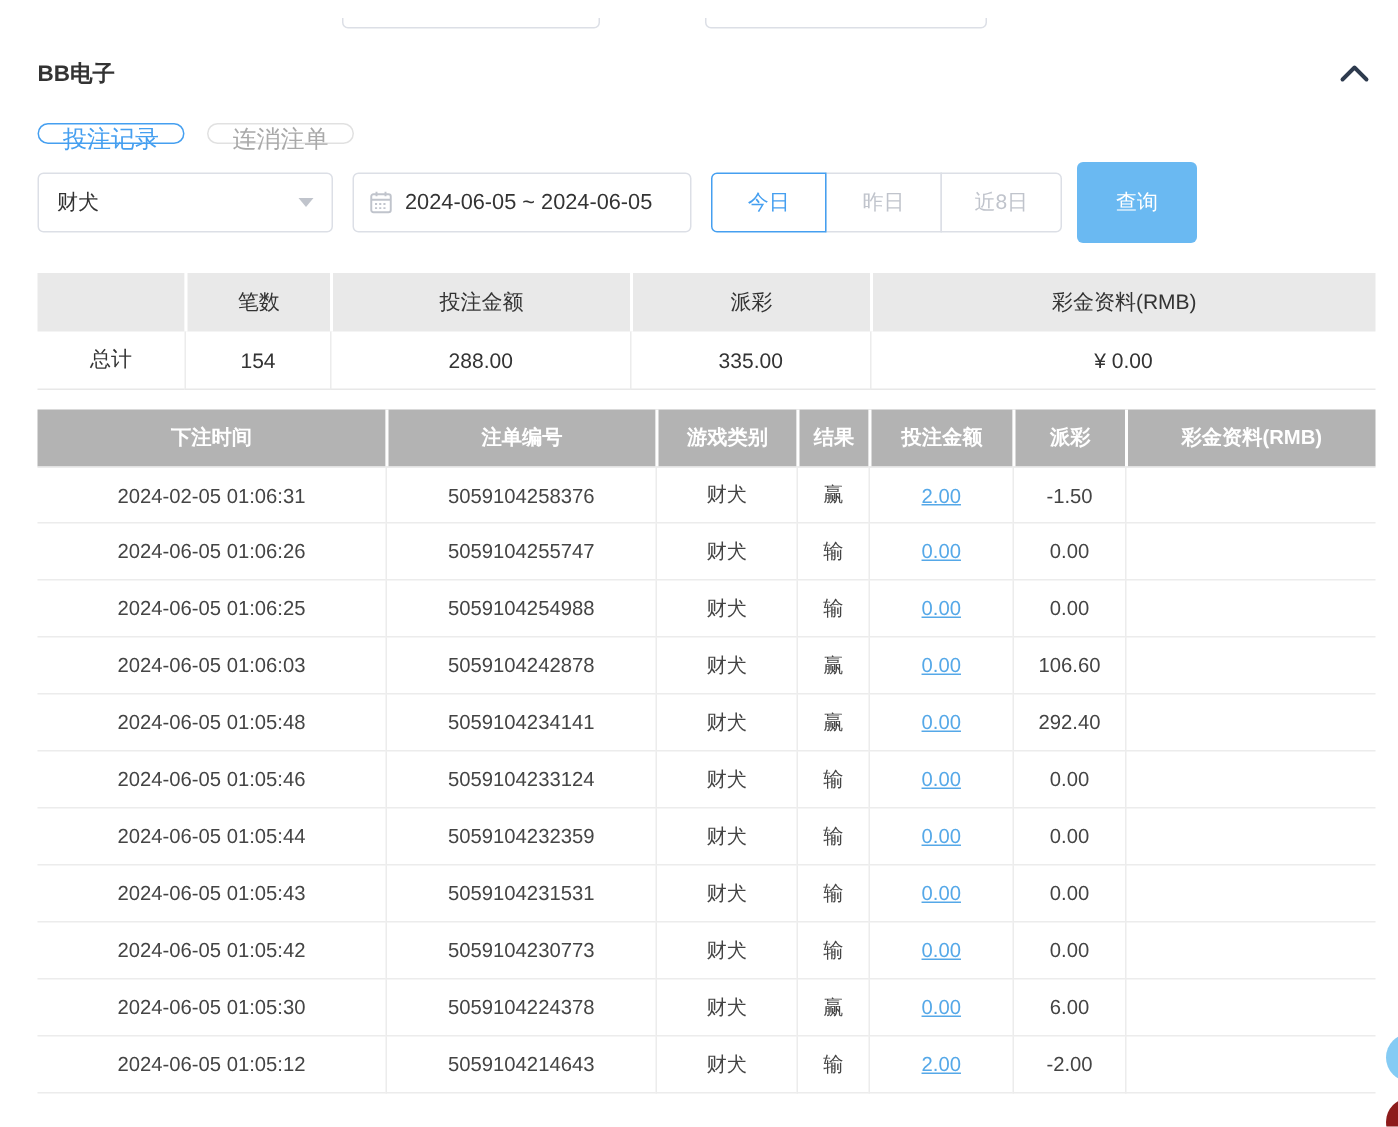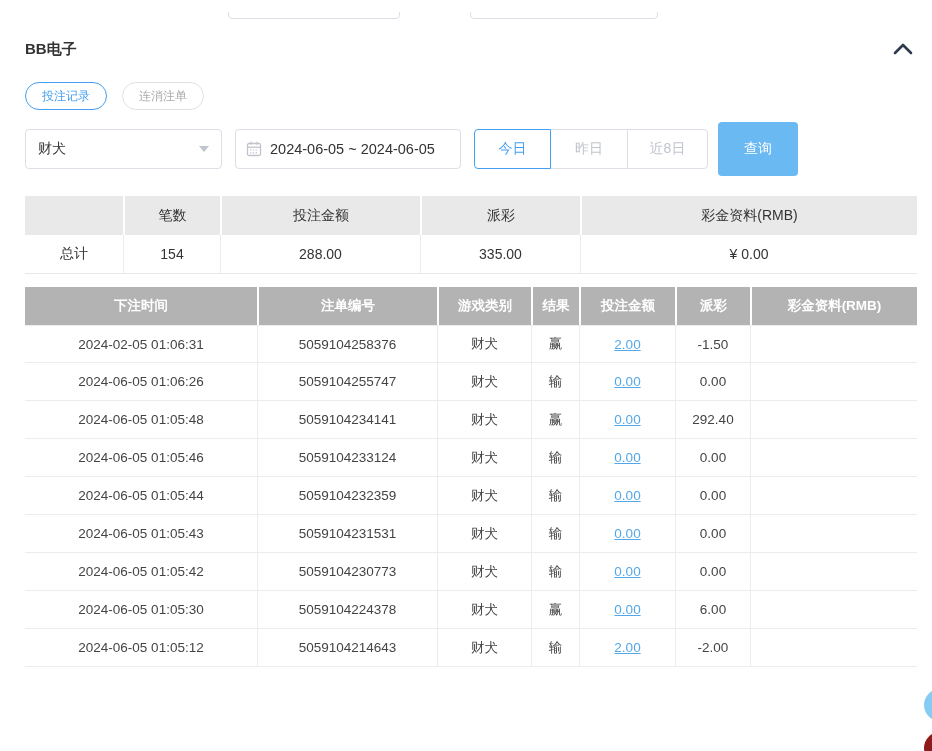--- a/index.html
+++ b/index.html
@@ -16,22 +16,22 @@
     border: 1px solid #dcdfe6; border-radius: 4px; }
   .cropped-input.one { left: 228px; width: 172px; }
   .cropped-input.two { left: 470px; width: 188px; }
 
   .section-header { display: flex; justify-content: space-between; align-items: center;
     margin: 28px 19px 0 25px; height: 18px; }
   .title { font-size: 15px; font-weight: bold; color: #333; }
   .collapse-btn { line-height: 0; cursor: pointer; }
 
   .tabs { display: flex; gap: 15px; margin: 24px 0 0 25px; }
-  .tab { height: 28px; padding: 0 16px; border-radius: 16px; background: #fff;
-    border: 1px solid #e1e1e1; color: #a9a9a9; font-size: 12px; cursor: pointer;
+  .tab { height: 14px; padding: 0 16px; border-radius: 16px; background: #fff;
+    border: 1px solid #e1e1e1; color: #a9a9a9; font-size: 16px; cursor: pointer;
     font-family: inherit; }
   .tab.active { border-color: var(--accent); color: var(--accent); }
 
   .filters { display: flex; align-items: center; margin: 12px 0 0 25px; }
   .select-box { width: 197px; height: 40px; border: 1px solid var(--border); border-radius: 4px;
     display: flex; align-items: center; justify-content: space-between; padding: 0 12px;
     font-size: 14px; cursor: pointer; background: #fff; }
   .caret-down { width: 0; height: 0; border-left: 5px solid transparent;
     border-right: 5px solid transparent; border-top: 6px solid #c0c4cc; }
   .date-box { margin-left: 13px; width: 226px; height: 40px; border: 1px solid var(--border);
@@ -184,20 +184,38 @@
         <tr>
     <td>2024-06-05 01:06:26</td>
     <td>5059104255747</td>
     <td>财犬</td>
     <td>输</td>
     <td><span class="bet-link">0.00</span></td>
     <td>0.00</td>
     <td></td>
   </tr>
         <tr>
+    <td>2024-06-05 01:06:25</td>
+    <td>5059104254988</td>
+    <td>财犬</td>
+    <td>输</td>
+    <td><span class="bet-link">0.00</span></td>
+    <td>0.00</td>
+    <td></td>
+  </tr>
+        <tr>
+    <td>2024-06-05 01:06:03</td>
+    <td>5059104242878</td>
+    <td>财犬</td>
+    <td>赢</td>
+    <td><span class="bet-link">0.00</span></td>
+    <td>106.60</td>
+    <td></td>
+  </tr>
+        <tr>
     <td>2024-06-05 01:05:48</td>
     <td>5059104234141</td>
     <td>财犬</td>
     <td>赢</td>
     <td><span class="bet-link">0.00</span></td>
     <td>292.40</td>
     <td></td>
   </tr>
         <tr>
     <td>2024-06-05 01:05:46</td>

